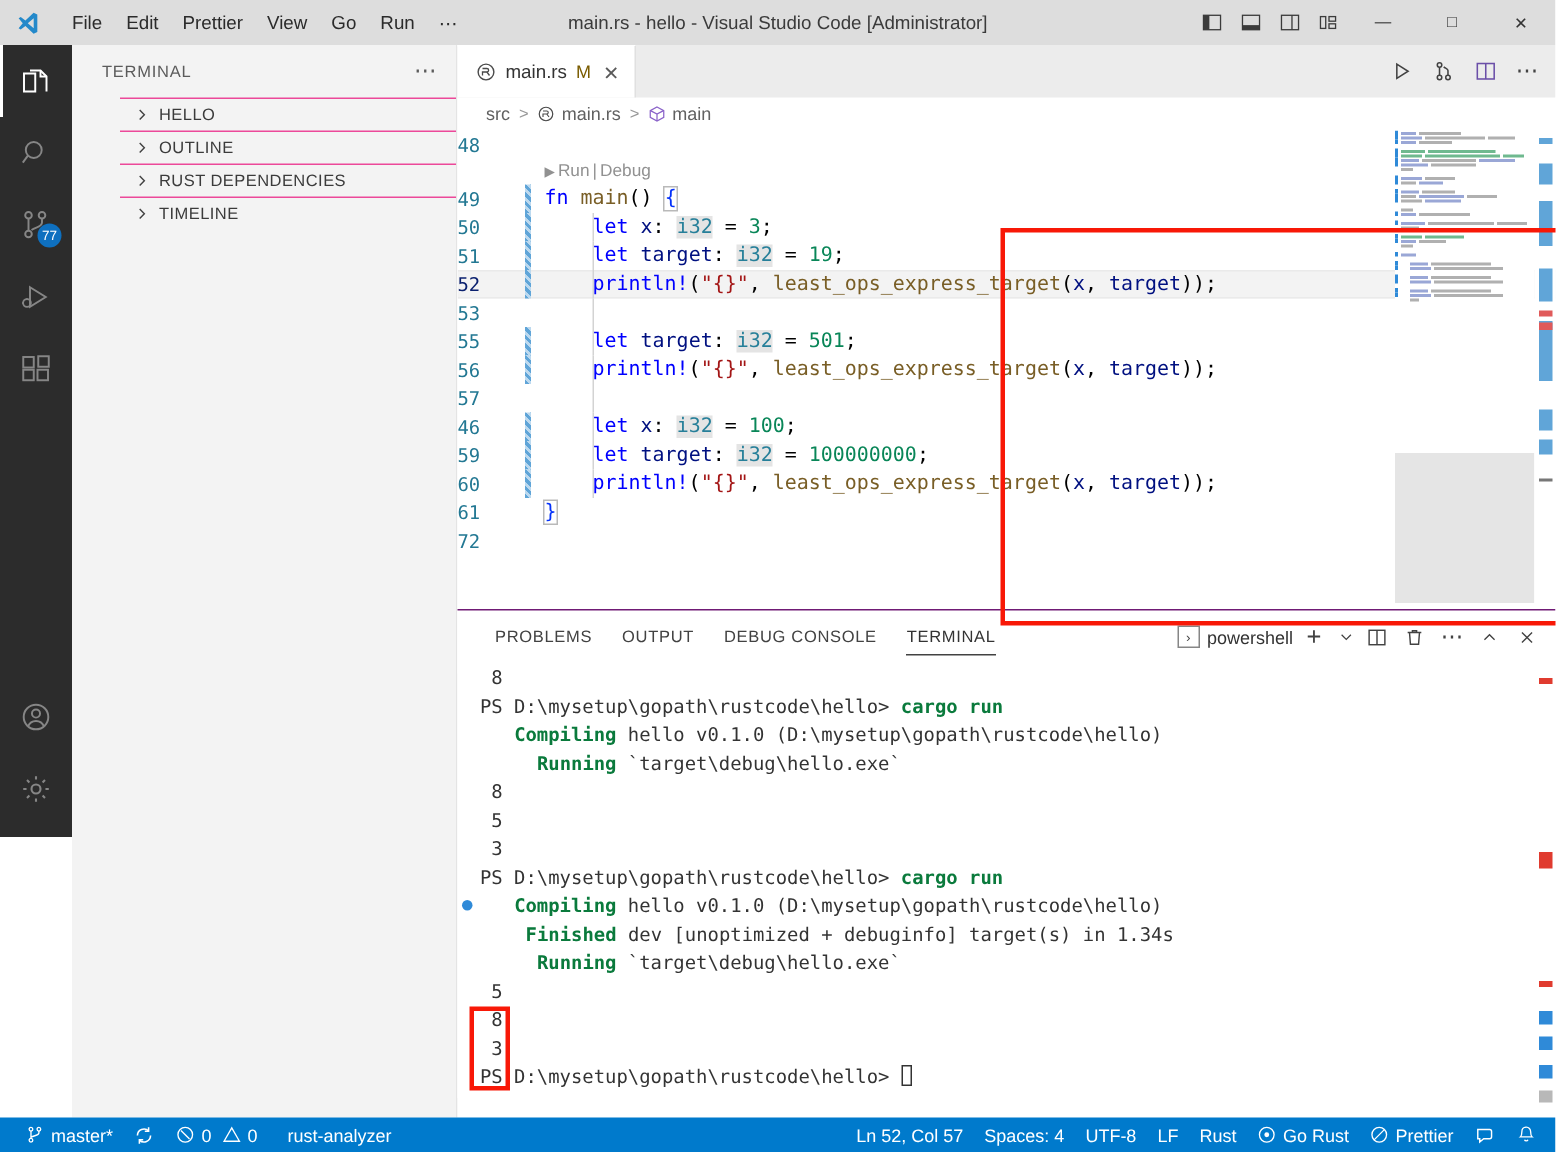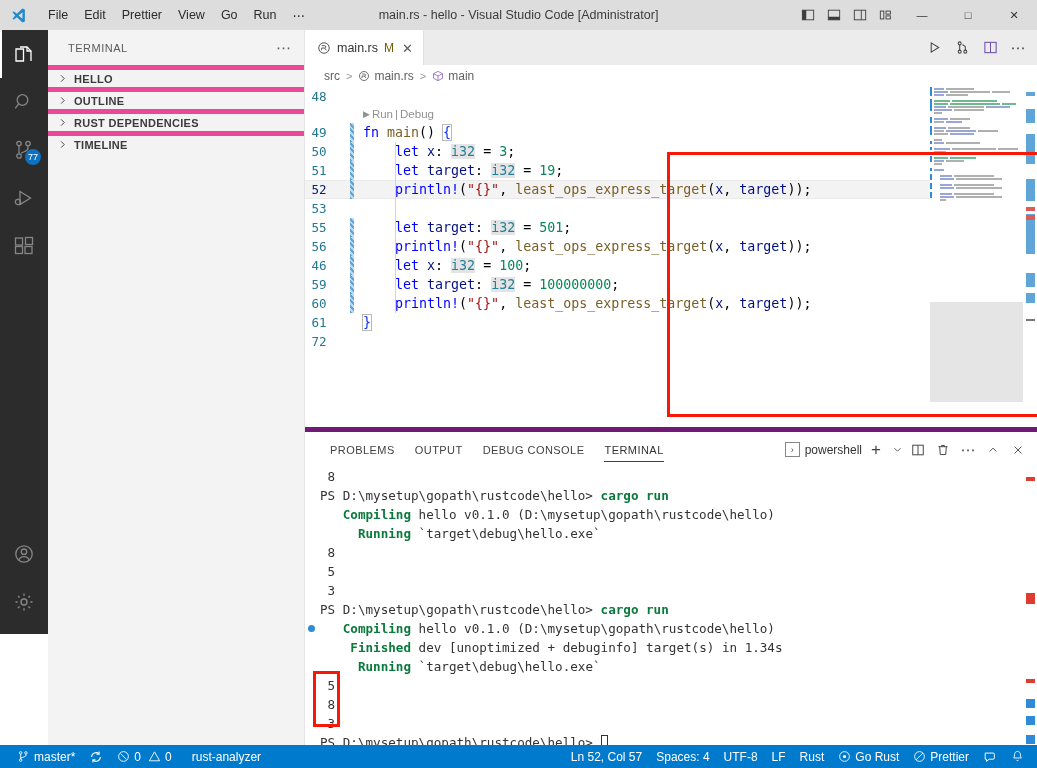--- a/index.html
+++ b/index.html
@@ -33,21 +33,21 @@
   .layout-btn {
     width: 26px; height: 30px; display: flex; align-items: center; justify-content: center;
   }
   .wbtn {
     width: 46px; height: 30px; display: flex; align-items: center; justify-content: center;
     font-size: 11px; color: #333;
   }
 
   
   .activitybar {
-    position: absolute; top: 30px; left: 0; width: 48px; height: 604px;
+    position: absolute; top: 30px; left: 0; width: 48px; height: 528px;
     background: #2c2c2c; display: flex; flex-direction: column; align-items: center;
   }
   .act-icon {
     width: 48px; height: 48px; display: flex; align-items: center; justify-content: center;
     position: relative; color: #868686;
   }
   .act-icon.active { color: #ffffff; }
   .act-icon.active::before {
     content: ""; position: absolute; left: 0; top: 0; width: 2px; height: 48px; background: #fff;
   }
@@ -64,22 +64,23 @@
     position: absolute; top: 30px; left: 48px; width: 257px; height: 715px;
     background: #f3f3f3; border-right: 1px solid #e4e4e4;
   }
   .sidebar-header {
     height: 35px; display: flex; align-items: center; justify-content: space-between;
     padding: 0 12px 0 20px; font-size: 11px; letter-spacing: .5px; color: #5b5b5b;
   }
   .sb-dots { font-size: 15px; color: #5b5b5b; letter-spacing: 1px; line-height: 10px; }
   .sb-section {
     height: 22px; display: flex; align-items: center; gap: 4px; padding-left: 6px;
-    font-size: 11px; font-weight: bold; color: #3b3b3b; letter-spacing: .3px;
-    border-top: 5px solid #ec4899;
+    font-size: 11px; font-weight: normal; color: #3b3b3b; letter-spacing: .3px;
+    border-top: 1px solid #ec4899;
+    margin-left: 32px;
   }
   .sb-section:first-of-type { border-top: none; }
   .chev { width: 16px; display: inline-flex; align-items: center; justify-content: center; color: #424242; }
 
   
   .editor-region {
     position: absolute; top: 30px; left: 305px; width: 732px; height: 715px; background: #fff;
   }
   .tabbar { height: 35px; background: #ececec; display: flex; position: relative; }
   .tab {
@@ -111,21 +112,21 @@
     background: #ffffff; overflow: hidden;
   }
   .code-lines {
     position: absolute; top: 0; left: 0; right: 0;
     font-family: "DejaVu Sans Mono", "Liberation Mono", monospace;
     font-size: 13.3px; line-height: 19px;
   }
   .cl { height: 19px; display: flex; align-items: center; position: relative; white-space: pre; }
   .cl.current { background: #f3f3f3; box-shadow: inset 0 1px 0 #eaeaea, inset 0 -1px 0 #eaeaea; }
   .lnum {
-    width: 42px; text-align: center; padding-right: 14px; color: #237893; flex: none;
+    width: 42px; text-align: left; padding-right: 14px; color: #237893; flex: none;
     font-size: 12.6px; font-family: "DejaVu Sans Mono", monospace;
   }
   .lnum.cur { color: #0b216f; }
   .gutter-mod { position: absolute; left: 45px; width: 4px; height: 19px; }
   .gutter-mod.on {
     background: repeating-linear-gradient(45deg, #60a5d8 0 2px, #bcd9ef 2px 4px);
   }
   .ctext { padding-left: 16px; }
   .indent-guide {
     position: absolute; left: 90px; top: 0; width: 1px; height: 19px; background: #d3d3d3;
@@ -165,22 +166,22 @@
   .mm-slider {
     position: absolute; left: 0; width: 93px; background: rgba(0,0,0,0.10);
   }
   .ovr-scroll {
     position: absolute; top: 57px; right: 0; width: 14px; height: 362px; background: #fff;
   }
   .ovr-mark { position: absolute; right: 2px; width: 9px; height: 4px; }
 
   
   .panel {
-    position: absolute; top: 427px; left: 305px; width: 732px; height: 326px;
-    background: #ffffff; border-top: 5px solid #701a75;
+    position: absolute; top: 406px; left: 305px; width: 732px; height: 326px;
+    background: #ffffff; border-top: 1px solid #701a75;
   }
   .panel-tabs { height: 35px; display: flex; align-items: center; padding-left: 15px; position: relative; }
   .ptab {
     font-size: 11px; letter-spacing: .45px; color: #424242; padding: 0 10px; height: 35px;
     display: flex; align-items: center; position: relative; text-transform: uppercase;
   }
   .ptab.active { color: #333; }
   .ptab.active::after {
     content: ""; position: absolute; left: 10px; right: 10px; bottom: 5px; height: 1px; background: #424242;
   }
@@ -484,20 +485,26 @@
         <span class="lnum">55</span>
         <span class="gutter-mod on"></span>
         <span class="indent-guide"></span>
         <span class="ctext"><span class="pn">    </span><span class="kw">let </span><span class="id">target</span><span class="pn">: </span><span class="typ">i32</span><span class="pn"> = </span><span class="num">501</span><span class="pn">;</span></span>
       </div>
       <div class="cl">
         <span class="lnum">56</span>
         <span class="gutter-mod on"></span>
         <span class="indent-guide"></span>
         <span class="ctext"><span class="pn">    </span><span class="mac">println!</span><span class="pn">(</span><span class="str">"{}"</span><span class="pn">, </span><span class="fnname">least_ops_express_target</span><span class="pn">(</span><span class="id">x</span><span class="pn">, </span><span class="id">target</span><span class="pn">));</span></span>
+      </div>
+      <div class="cl">
+        <span class="lnum">57</span>
+        <span class="gutter-mod"></span>
+        <span class="indent-guide"></span>
+        <span class="ctext"></span>
       </div>
       <div class="cl">
         <span class="lnum">46</span>
         <span class="gutter-mod on"></span>
         <span class="indent-guide"></span>
         <span class="ctext"><span class="pn">    </span><span class="kw">let </span><span class="id">x</span><span class="pn">: </span><span class="typ">i32</span><span class="pn"> = </span><span class="num">100</span><span class="pn">;</span></span>
       </div>
       <div class="cl">
         <span class="lnum">59</span>
         <span class="gutter-mod on"></span>

